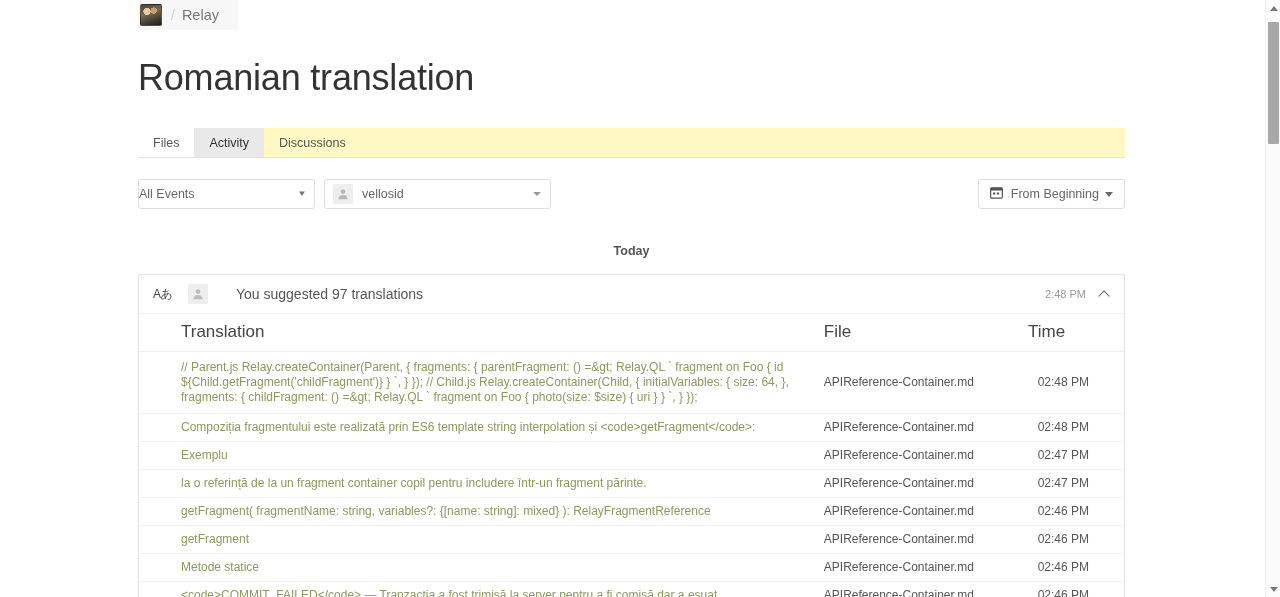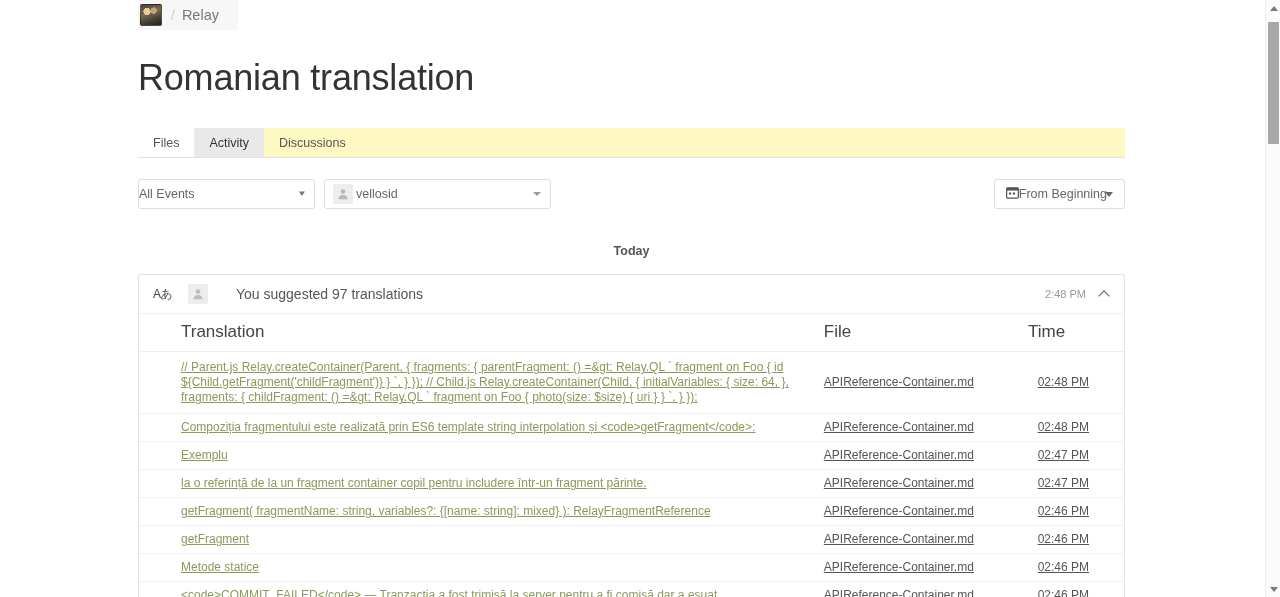--- a/index.html
+++ b/index.html
@@ -113,35 +113,35 @@
     background: #ffffff;
     display: flex;
     align-items: center;
     font-size: 12.5px;
     color: #666666;
     cursor: pointer;
     user-select: none;
   }
   .ctl-events { left: 0; width: 177px; padding: 0 8px 0 0; justify-content: space-between; }
   .ctl-user   { left: 186px; width: 227px; padding: 0 9px 0 8px; justify-content: space-between; }
-  .ctl-range  { right: 0; padding: 0 11px; gap: 0; }
+  .ctl-range  { right: 0; padding: 0 11px; gap: 8px; }
 
   .caret-sm {
     font-size: 8px;
     color: #777;
     line-height: 1;
     transform: scaleX(1.25);
   }
   .caret-thin {
     width: 0; height: 0;
     border-left: 4px solid transparent;
     border-right: 4px solid transparent;
     border-top: 4px solid #999;
   }
-  .user-left { display: flex; align-items: center; gap: 3px; }
+  .user-left { display: flex; align-items: center; gap: 9px; }
   .mini-avatar {
     width: 20px; height: 20px;
     background: #ededed;
     border-radius: 2px;
     display: flex; align-items: center; justify-content: center;
   }
   .mini-avatar svg { display: block; }
   .cal-icon { display: block; }
   .range-label { color: #666; }
   .range-caret {
@@ -235,21 +235,20 @@
     text-align: left;
     padding: 8px 0 9px 0;
     border-bottom: 1px solid #eeeeee;
   }
   table.tt td {
     font-size: 12px;
     padding: 6px 0 6px 0;
     border-bottom: 1px solid #f2f2f2;
     vertical-align: middle;
     line-height: 15px;
-    text-decoration: underline;
   }
   .c-tr { width: 657px; padding-left: 42px !important; }
   .c-fl { width: 196px; }
   .c-tm { width: 92px; text-align: right; padding-right: 35px !important; }
 
   th.c-tr { padding-left: 42px !important; }
   th.c-tm { text-align: right; padding-right: 35px !important; }
 
   td.c-tr { color: #8a9a5b; word-break: break-word; }
   td.c-fl { color: #555555; }

